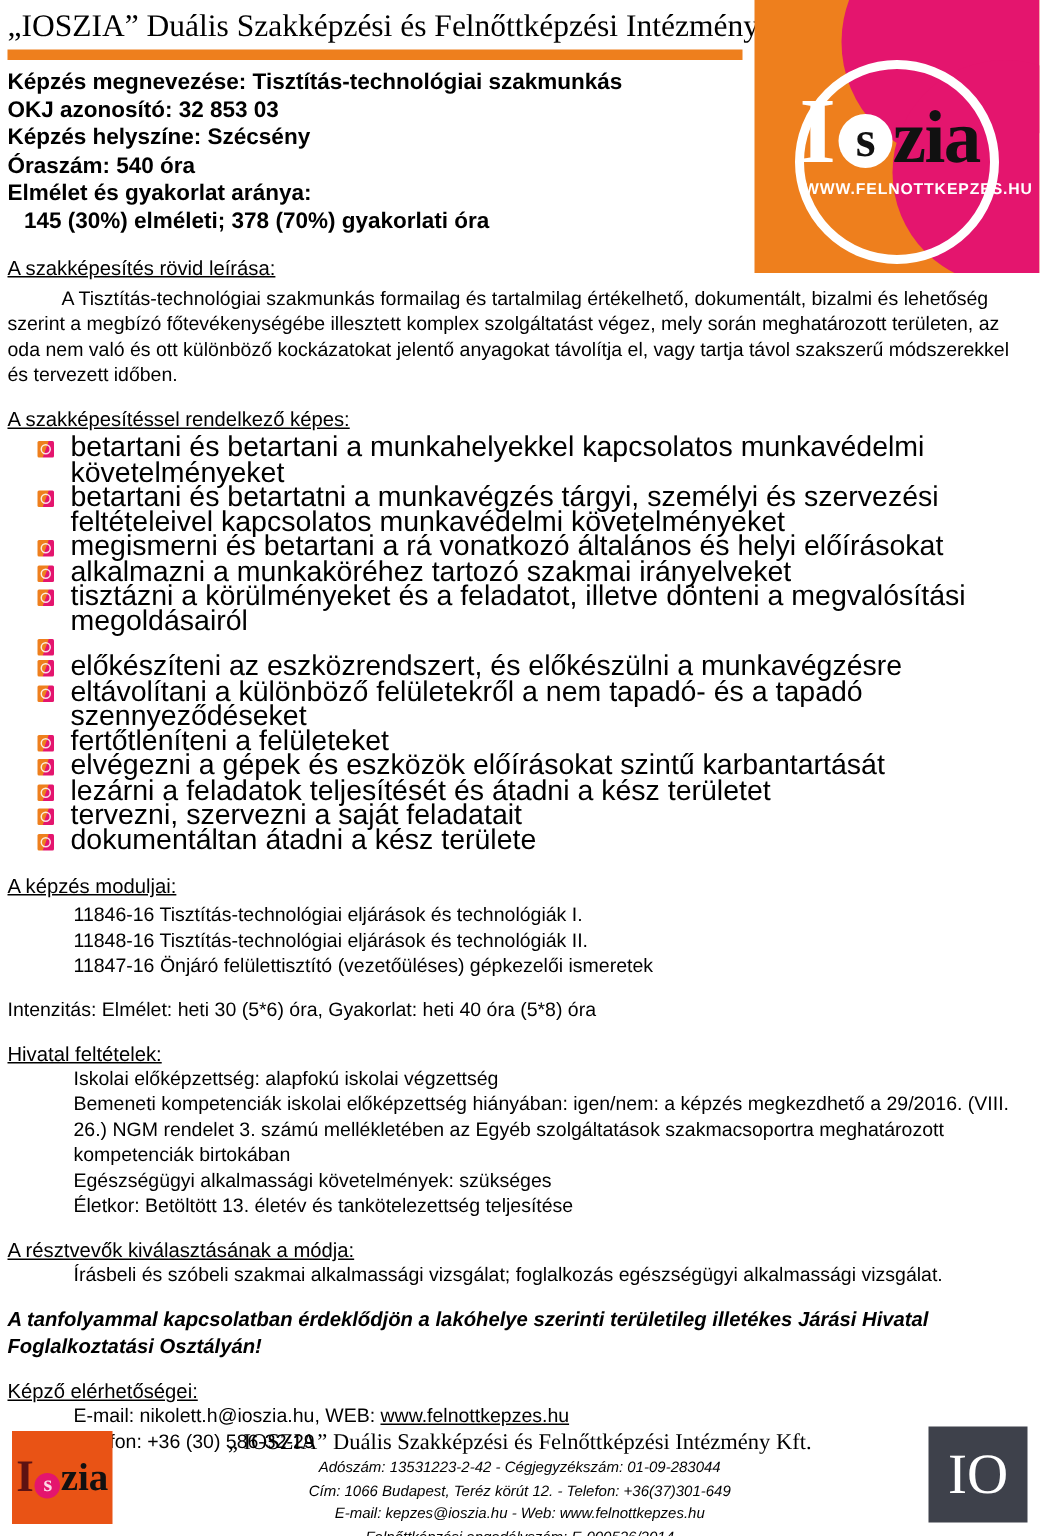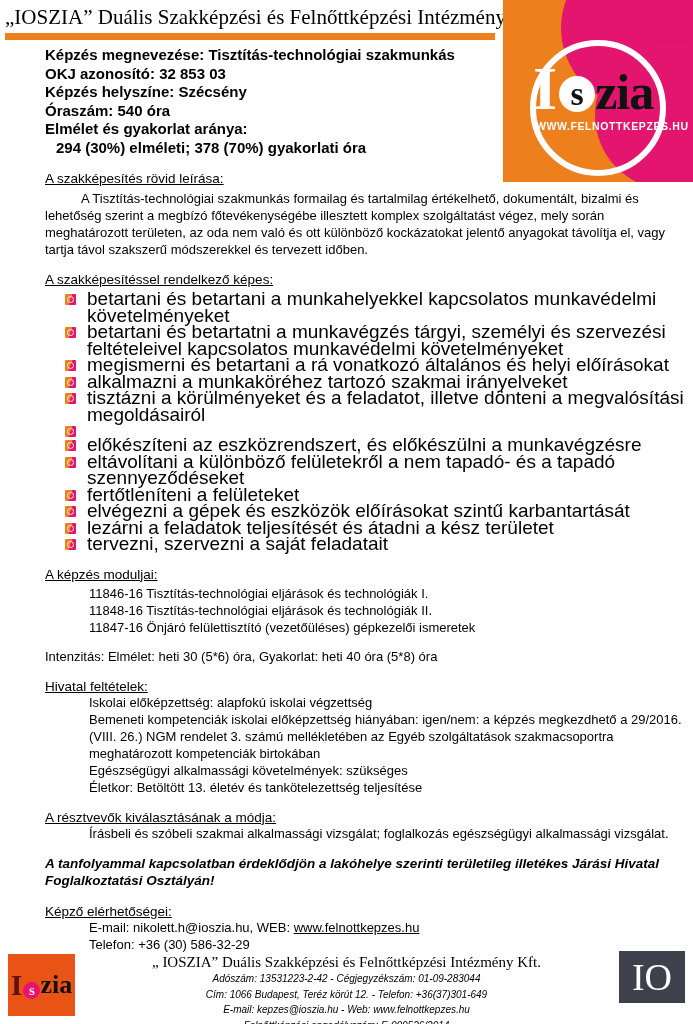--- a/index.html
+++ b/index.html
@@ -26,21 +26,21 @@
   .logo-i   { font-size:62px; color:#fff; line-height:60px; }
   .logo-disc{ width:36px; height:36px; border-radius:50%; background:#fff;
           display:flex; align-items:center; justify-content:center;
           align-self:flex-end; margin:0 0 6px 2px; }
   .logo-s   { font-size:34px; color:#111; line-height:34px; }
   .logo-zia { font-size:50px; color:#111; letter-spacing:-1px; line-height:50px; }
   .logo-site{ position:absolute; left:33px; top:120px; color:#fff;
           font-size:10.5px; font-weight:bold; letter-spacing:.6px; }
 
   
-  .content { padding:0 5px;margin-left:40px; }
+  .content { padding:0 5px; }
   .course { margin-top:6px; font-weight:bold; font-size:15px; line-height:18.5px; }
   .course-indent { padding-left:11px; }
 
   .sec-heading { margin-top:14px; font-size:13.5px; text-decoration:underline; }
   .para { margin-top:4px; font-size:13px; line-height:17px; text-indent:36px; }
 
   .skill-list { margin-top:4px; list-style:none; }
   .skill-item { display:flex; gap:11px; padding-left:20px; font-size:19px; line-height:16.5px; }
   .bullet { flex:0 0 11px; width:11px; height:11px; margin-top:3px; position:relative;
             background:linear-gradient(110deg,#EE7F1D 48%, #E4156E 52%); border-radius:1px; }
@@ -63,21 +63,21 @@
             background:#E95315; display:flex; align-items:center; justify-content:center;
             font-family:"Liberation Serif", serif; font-weight:bold; }
   .f-i   { font-size:30px; color:#5E1212; line-height:30px; }
   .f-disc{ width:17px; height:17px; border-radius:50%; background:#E4156E;
             display:flex; align-items:center; justify-content:center; margin:10px 0 0 1px; }
   .f-s   { font-size:15px; color:#FCD9E6; line-height:15px; font-family:"Liberation Serif", serif; font-weight:bold; }
   .f-zia { font-size:26px; color:#111; line-height:26px; }
   .f-center { position:absolute; left:95px; right:95px; top:5px; text-align:center; }
   .f-company { font-family:"Liberation Serif", serif; font-size:15px; line-height:18px; }
   .f-line { font-size:10px; line-height:15.5px;font-style:italic; }
-  .f-logo-right { position:absolute; right:8px; top:3px; width:66px; height:52px;
+  .f-logo-right { position:absolute; right:8px; top:3px; width:66px; height:64px;
             background:#3E414B; color:#fff; display:flex; align-items:center; justify-content:center;
             font-family:"Liberation Serif", serif; font-size:38px; }
 </style>
 </head>
 <body>
 
 <div class="header">
   <div class="header-title">„IOSZIA” Duális Szakképzési és Felnőttképzési Intézmény</div>
   <div class="header-rule"></div>
 </div>
@@ -97,21 +97,21 @@
 </div>
 
 <div class="content">
 
   <div class="course">
     <div>Képzés megnevezése: Tisztítás-technológiai szakmunkás</div>
     <div>OKJ azonosító: 32 853 03</div>
     <div>Képzés helyszíne: Szécsény</div>
     <div>Óraszám: 540 óra</div>
     <div>Elmélet és gyakorlat aránya:</div>
-    <div class="course-indent">294 (30%) elméleti; 378 (70%) gyakorlati óra</div>
+    <div class="course-indent">145 (30%) elméleti; 378 (70%) gyakorlati óra</div>
   </div>
 
   <div class="sec-heading">A szakképesítés rövid leírása:</div>
   <div class="para">A Tisztítás-technológiai szakmunkás formailag és tartalmilag értékelhető, dokumentált, bizalmi és lehetőség szerint a megbízó főtevékenységébe illesztett komplex szolgáltatást végez, mely során meghatározott területen, az oda nem való és ott különböző kockázatokat jelentő anyagokat távolítja el, vagy tartja távol szakszerű módszerekkel és tervezett időben.</div>
 
   <div class="sec-heading">A szakképesítéssel rendelkező képes:</div>
   <ul class="skill-list">
     <li class="skill-item">
         <span class="bullet"></span>
         <span>betartani és betartani a munkahelyekkel kapcsolatos munkavédelmi követelményeket</span>
@@ -151,20 +151,24 @@
         <span class="bullet"></span>
         <span>elvégezni a gépek és eszközök előírásokat szintű karbantartását</span>
       </li>
     <li class="skill-item">
         <span class="bullet"></span>
         <span>lezárni a feladatok teljesítését és átadni a kész területet</span>
       </li>
     <li class="skill-item">
         <span class="bullet"></span>
         <span>tervezni, szervezni a saját feladatait</span>
+      </li>
+    <li class="skill-item">
+        <span class="bullet"></span>
+        <span>dokumentáltan átadni a kész területe</span>
       </li>
   </ul>
 
   <div class="sec-heading">A képzés moduljai:</div>
   <div class="indent-block modules">
     <div>11846-16 Tisztítás-technológiai eljárások és technológiák I.</div>
     <div>11848-16 Tisztítás-technológiai eljárások és technológiák II.</div>
     <div>11847-16 Önjáró felülettisztító (vezetőüléses) gépkezelői ismeretek</div>
   </div>
 

